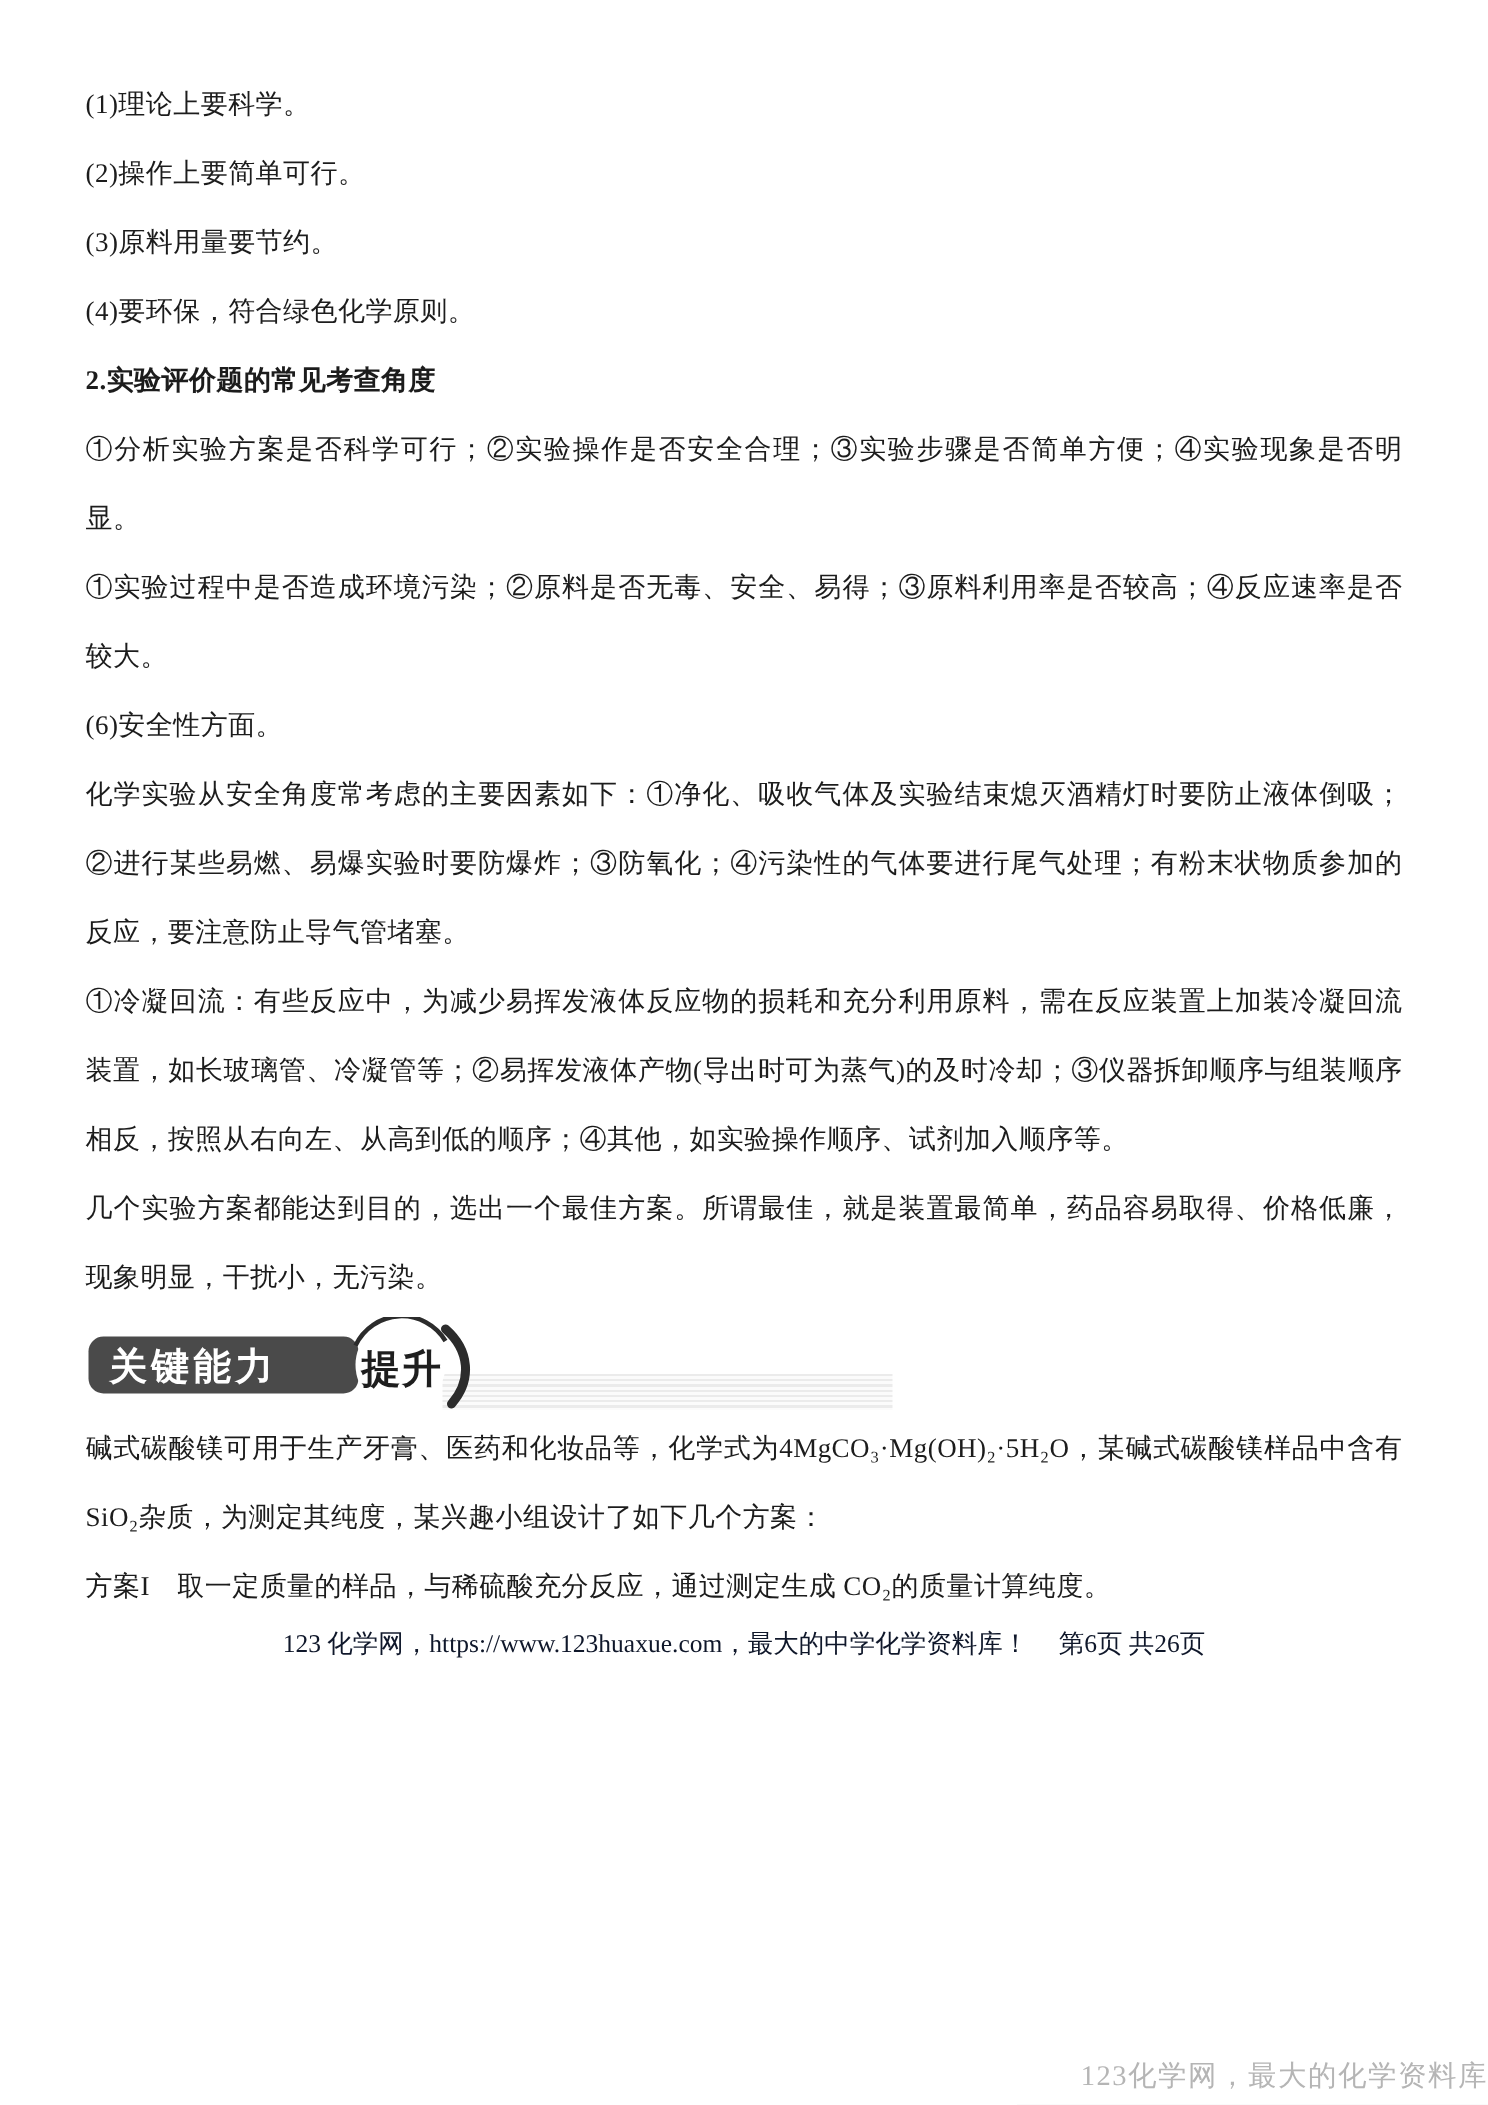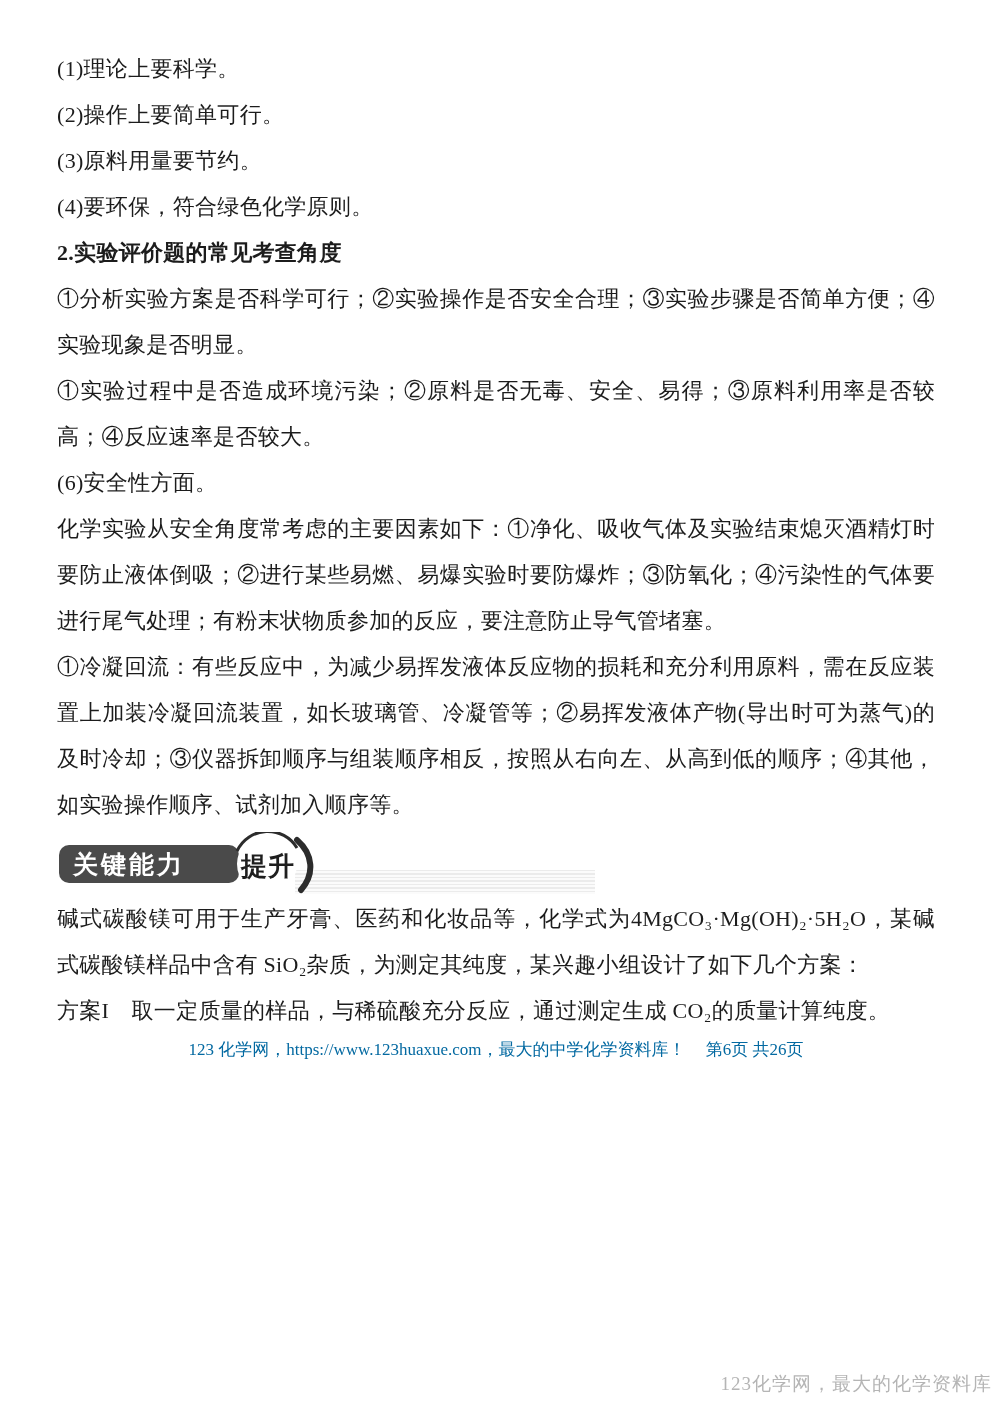--- a/index.html
+++ b/index.html
@@ -10,21 +10,21 @@
     margin:0 auto;
     background:#ffffff;
     box-sizing:border-box;
     padding:46px 57px 0 57px;
     color:#1c1c1c;
     overflow:hidden;
   }
   .content{width:878px;}
   .para{
     margin:0;
-    font-size:22px;
+    font-size:18px;
     line-height:46px;
     text-align:justify;
     text-justify:inter-ideograph;
     letter-spacing:0.3px;
   }
   .para.heading{font-weight:700;}
   
   .badge-row{
     display:flex;
     align-items:flex-end;
@@ -42,21 +42,21 @@
     width:300px;
     margin-left:-62px;
     background:repeating-linear-gradient(to bottom,#ebebeb 0 1.5px,#fbfbfb 1.5px 3.5px);
   }
   
   .footer{
     margin-top:3px;
     text-align:center;
     font-size:17px;
     line-height:26px;
-    color:#0369a1;
+    color:#0f172a;
     white-space:nowrap;
   }
   .footer .footer-page{margin-left:16px;}
   
   .watermark{
     position:absolute;
     right:0;
     bottom:6px;
     font-size:19px;
     letter-spacing:1px;
@@ -74,20 +74,21 @@
     <p class="para">(3)原料用量要节约。</p>
     <p class="para">(4)要环保，符合绿色化学原则。</p>
 
     <p class="para heading">2.实验评价题的常见考查角度</p>
 
     <p class="para">①分析实验方案是否科学可行；②实验操作是否安全合理；③实验步骤是否简单方便；④实验现象是否明显。</p>
     <p class="para">①实验过程中是否造成环境污染；②原料是否无毒、安全、易得；③原料利用率是否较高；④反应速率是否较大。</p>
     <p class="para">(6)安全性方面。</p>
     <p class="para">化学实验从安全角度常考虑的主要因素如下：①净化、吸收气体及实验结束熄灭酒精灯时要防止液体倒吸；②进行某些易燃、易爆实验时要防爆炸；③防氧化；④污染性的气体要进行尾气处理；有粉末状物质参加的反应，要注意防止导气管堵塞。</p>
     <p class="para">①冷凝回流：有些反应中，为减少易挥发液体反应物的损耗和充分利用原料，需在反应装置上加装冷凝回流装置，如长玻璃管、冷凝管等；②易挥发液体产物(导出时可为蒸气)的及时冷却；③仪器拆卸顺序与组装顺序相反，按照从右向左、从高到低的顺序；④其他，如实验操作顺序、试剂加入顺序等。</p>
+    <p class="para">几个实验方案都能达到目的，选出一个最佳方案。所谓最佳，就是装置最简单，药品容易取得、价格低廉，现象明显，干扰小，无污染。</p>
 
     <div class="badge-row">
       <svg class="badge-svg" width="300" height="62" viewBox="0 0 300 62" xmlns="http://www.w3.org/2000/svg">
         <rect x="2" y="13" width="180" height="38" rx="10" fill="#4a4a4a"></rect>
         <circle cx="210" cy="32" r="30" fill="#ffffff"></circle>
         <path d="M 180,19 A 34 34 0 0 1 240,16" fill="none" stroke-width="3" stroke="#2c2c2c"></path>
         <path d="M 240,8 C 256,22 258,42 244,58" fill="none" stroke-width="6" stroke-linecap="round" stroke="#2c2c2c"></path>
         <text x="16" y="41" font-size="25" letter-spacing="3" fill="#ffffff">关键能力</text>
         <text x="184" y="43" font-size="26" letter-spacing="1" fill="#1e1e1e">提升</text>
       </svg>

